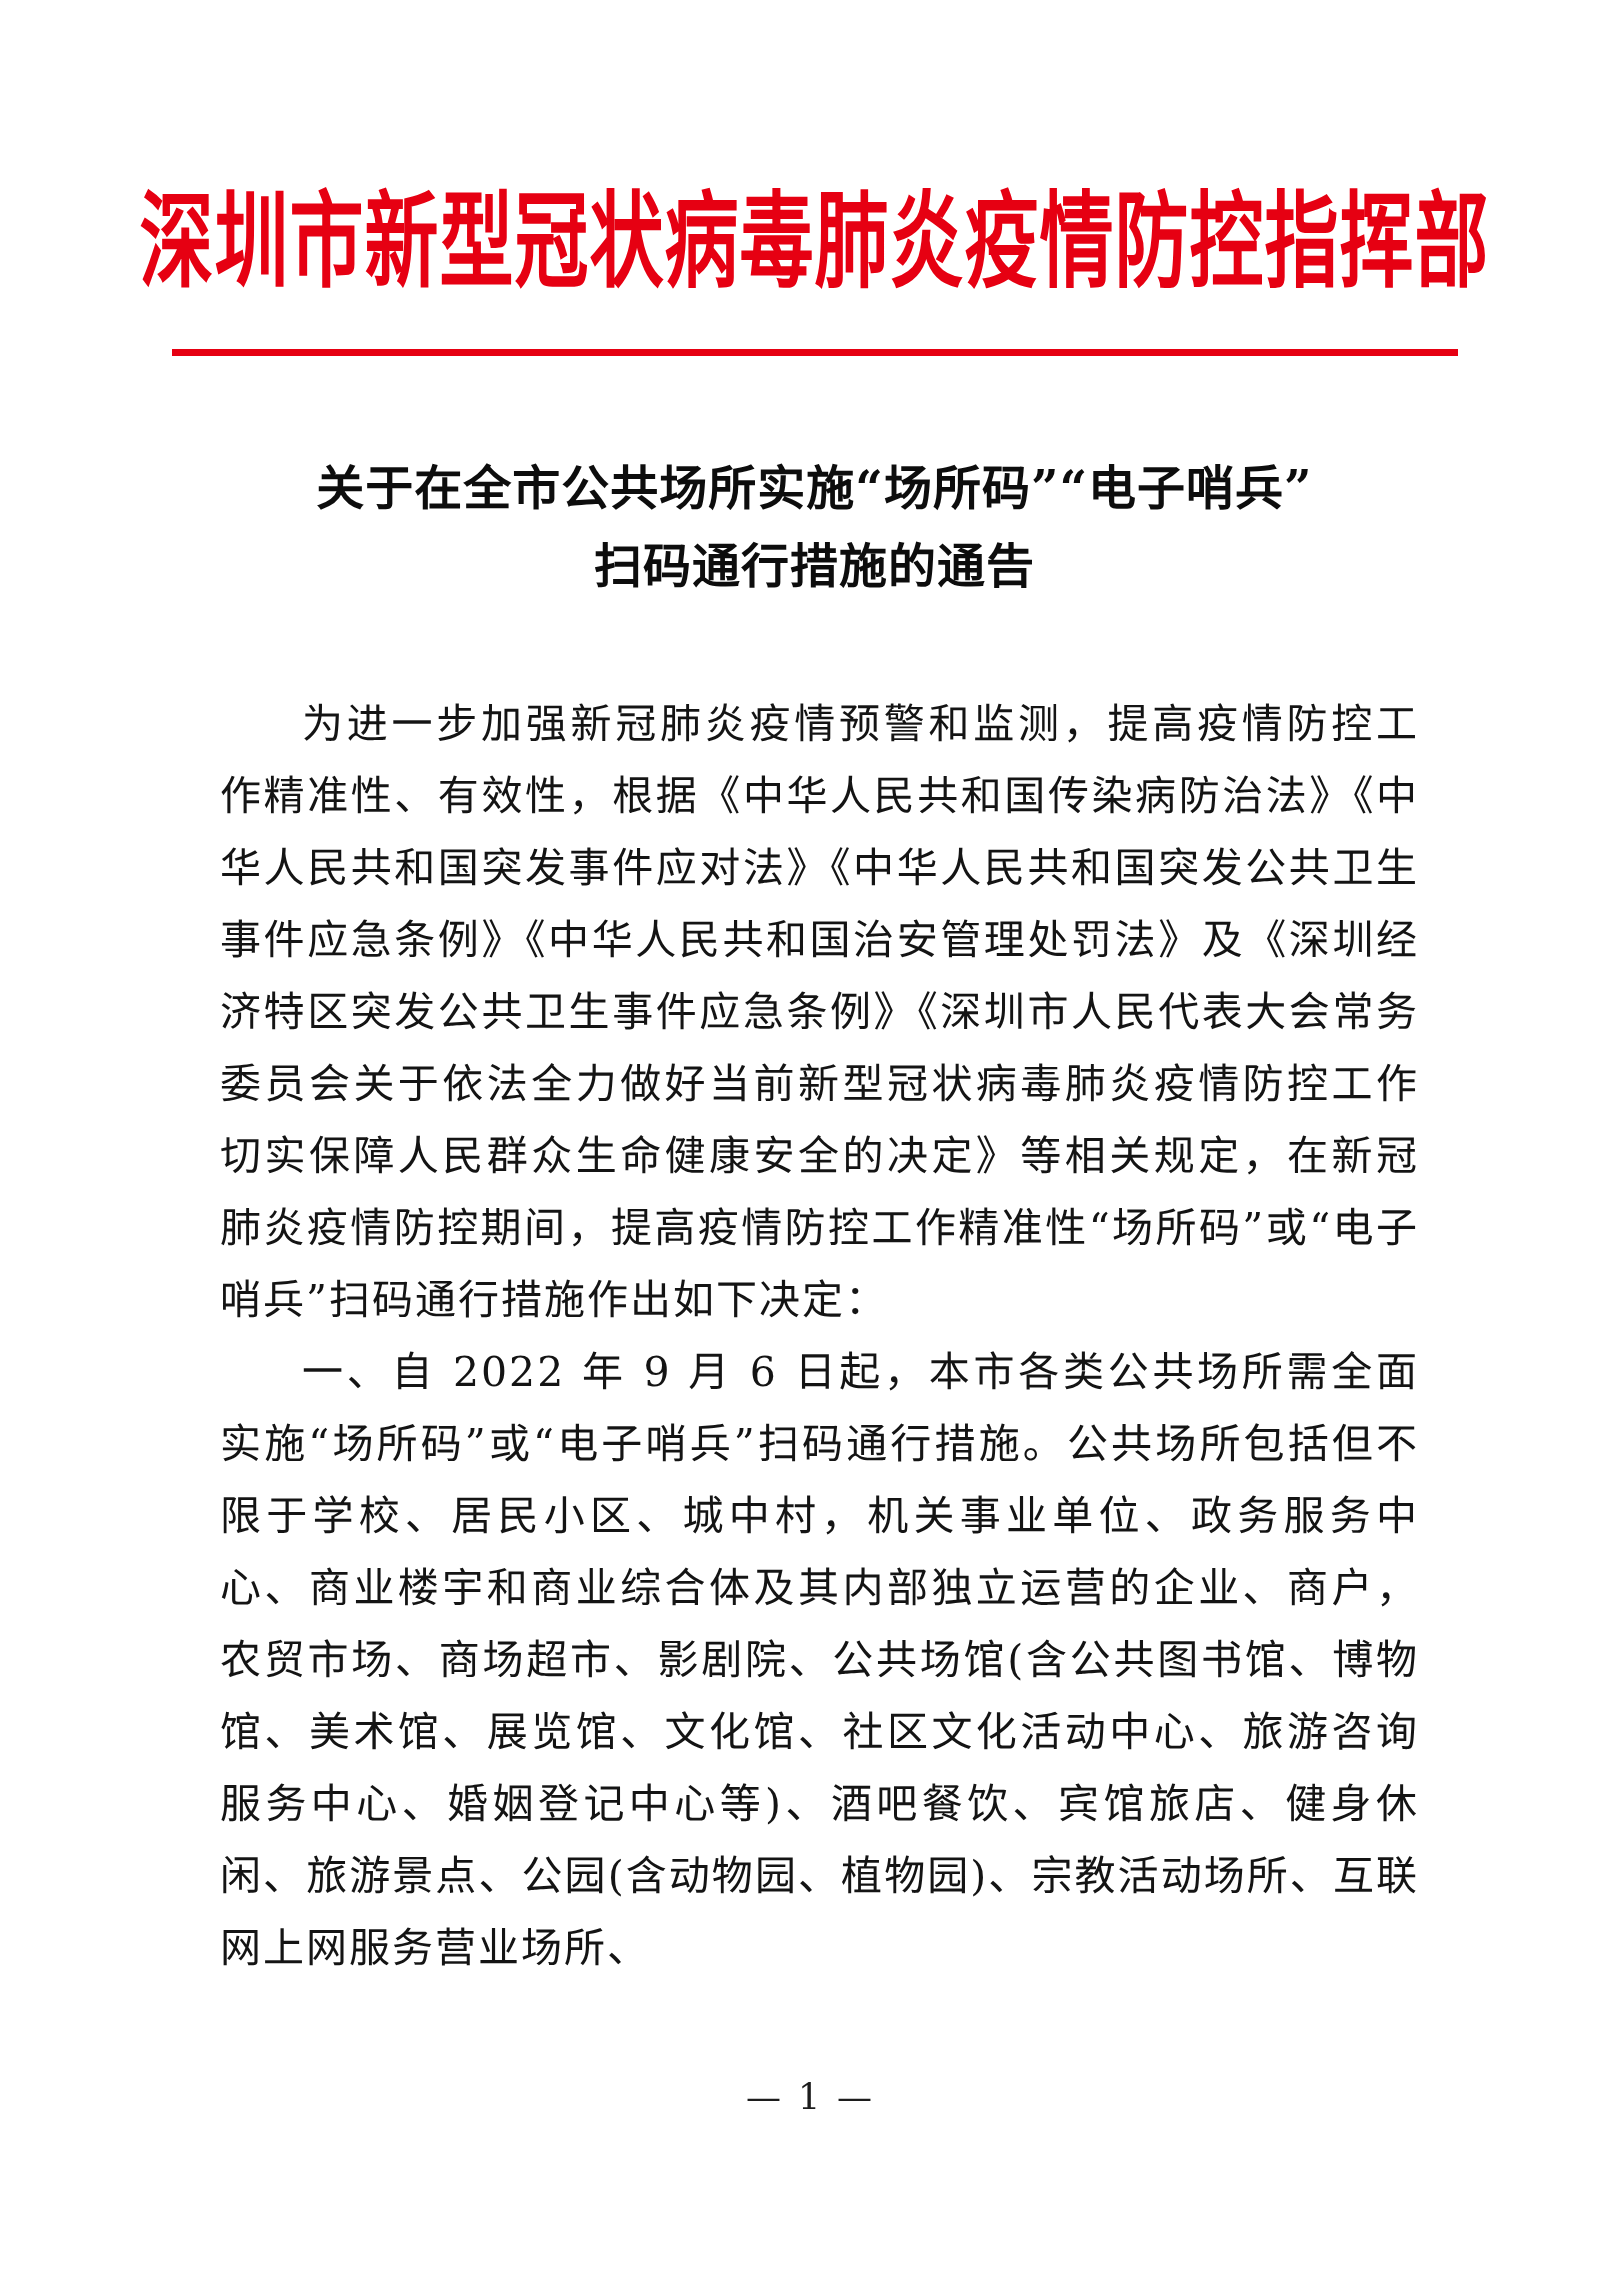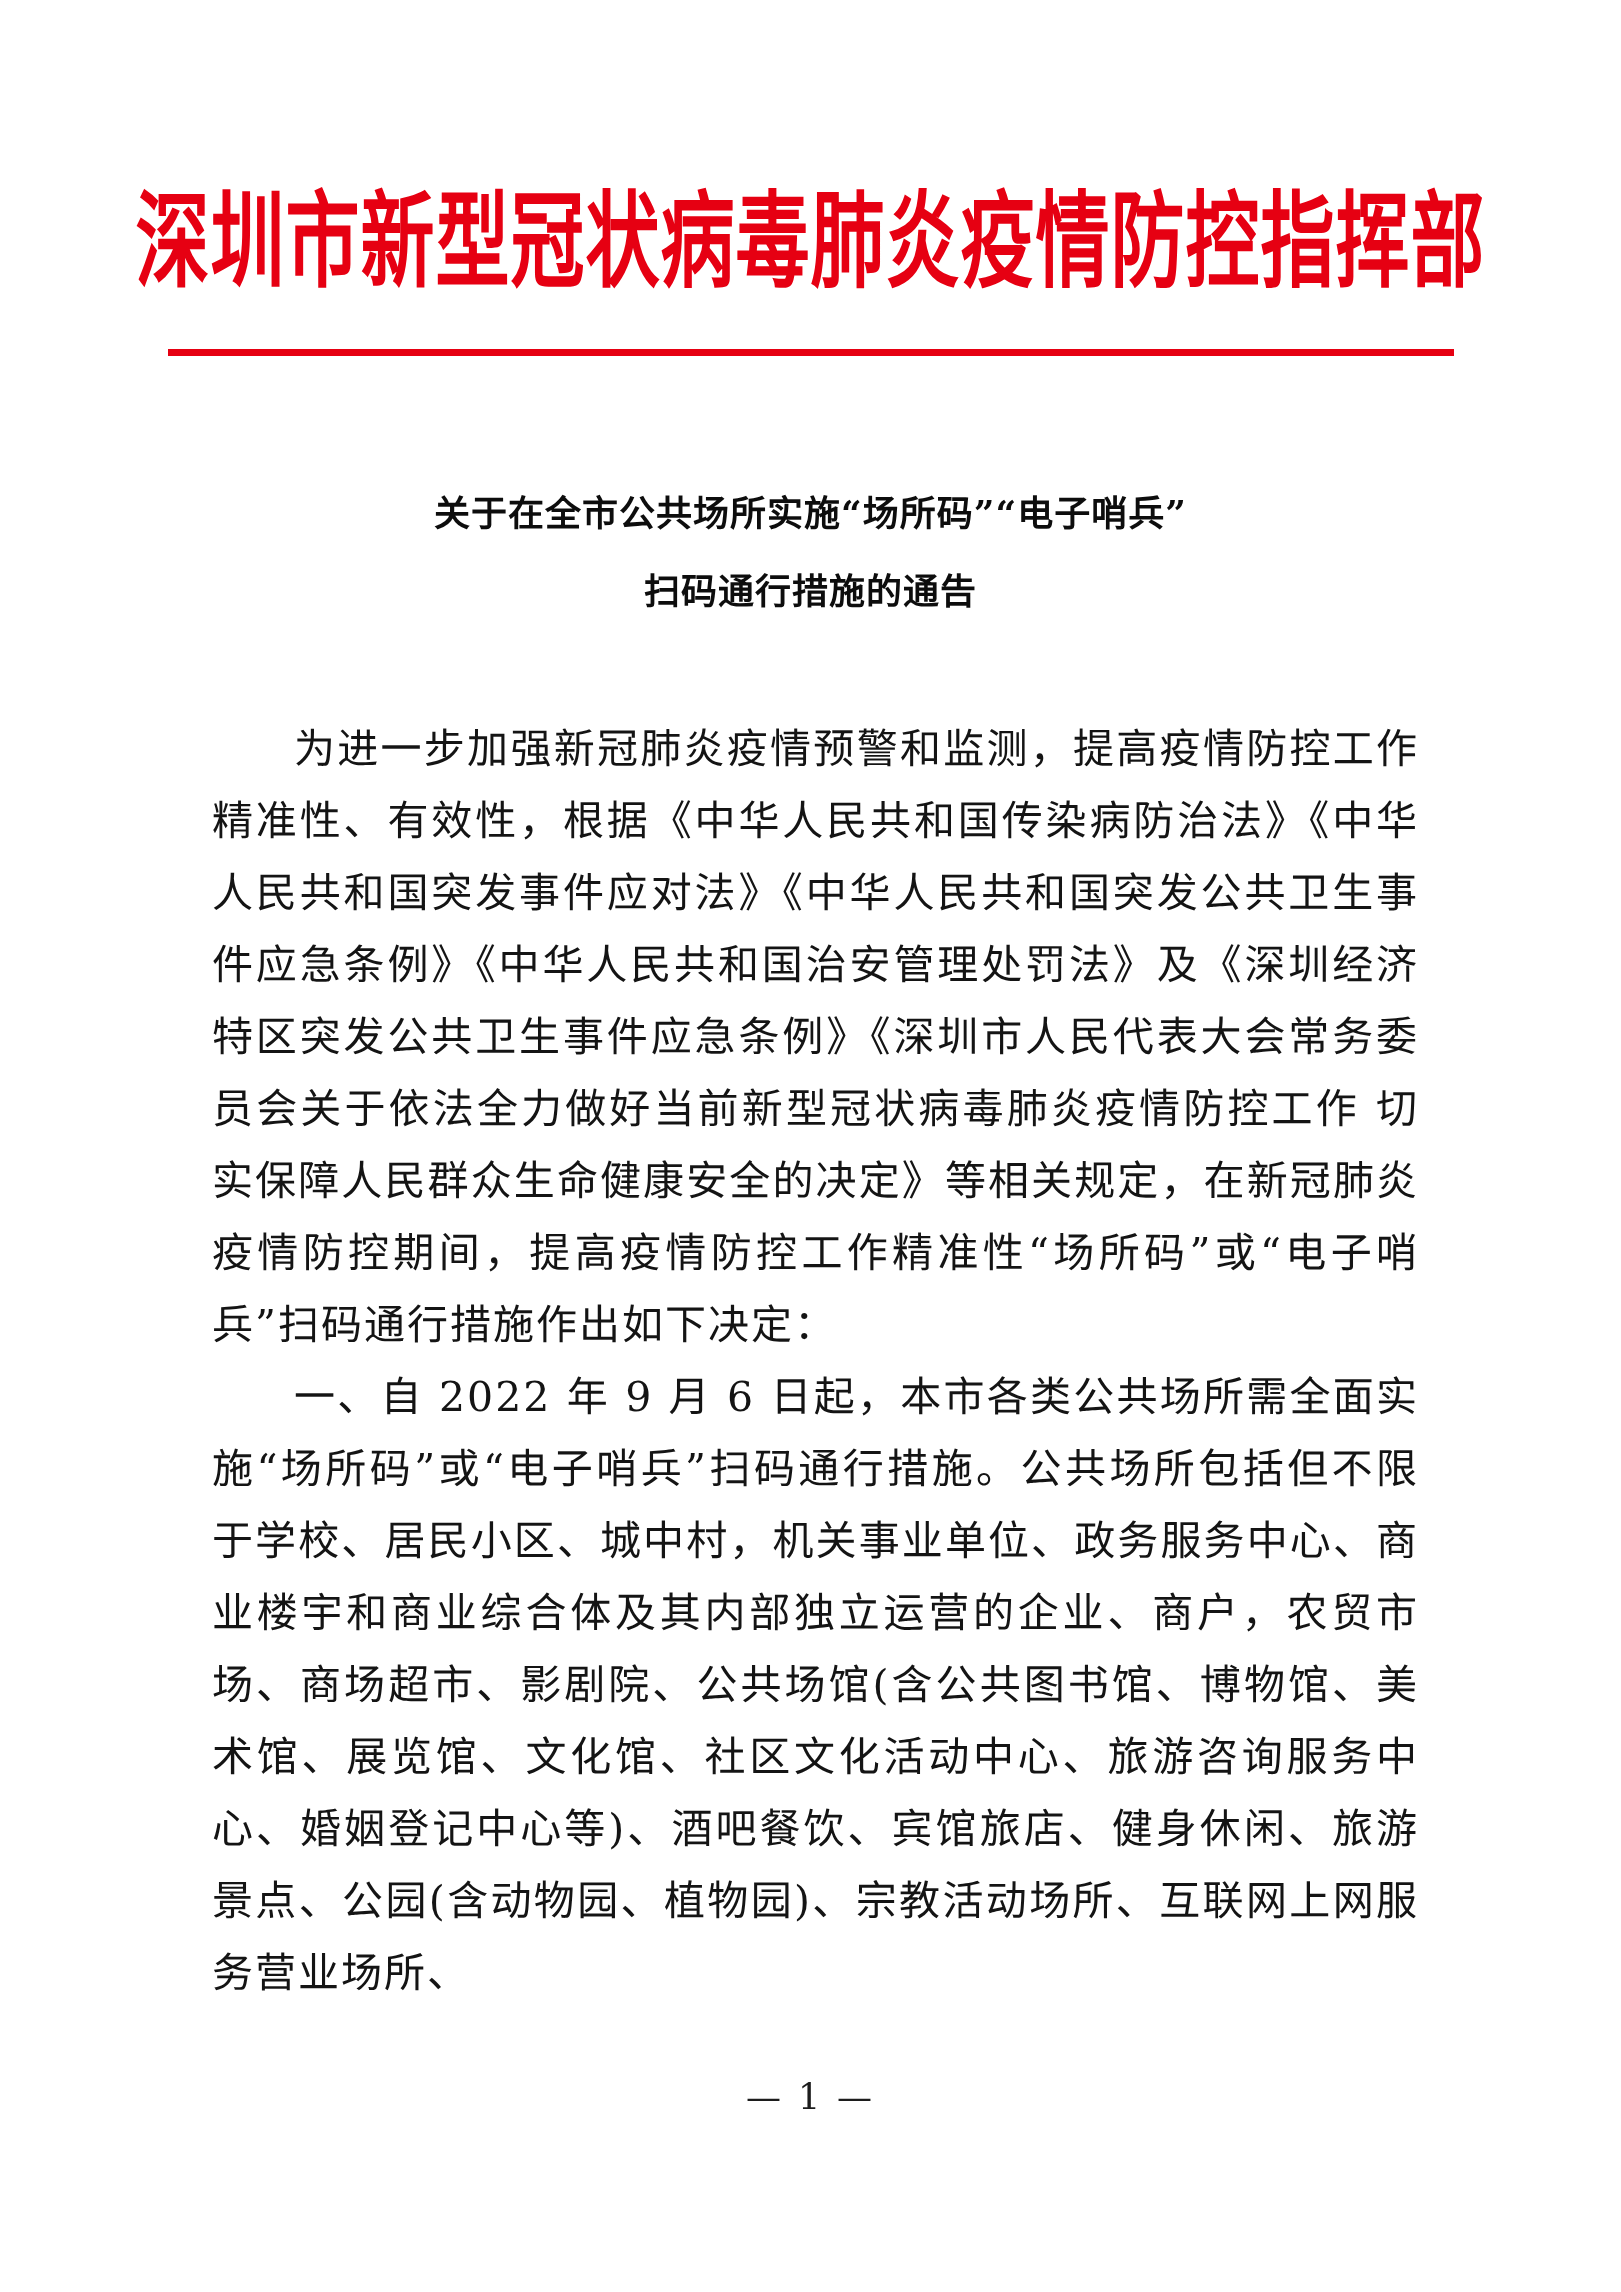--- a/index.html
+++ b/index.html
@@ -8,20 +8,21 @@
     font-family: "DejaVu Serif", "Liberation Serif", serif;
     color: #141414;
   }
   .page {
     position: relative;
     width: 1621px;
     height: 2293px;
     margin: 0 auto;
     background: #ffffff;
     overflow: hidden;
+    padding-left: 8px;
   }
   
   .doc-header {
     padding-top: 201px;
     text-align: center;
   }
   .header-title {
     display: inline-block;
     color: var(--header-red, #e60012);
     font-weight: bold;
@@ -32,24 +33,24 @@
     transform-origin: center bottom;
   }
   .header-rule {
     width: 1286px;
     height: 6.9px;
     background: var(--header-red, #e60012);
     margin: 41px auto 0 auto;
   }
   
   .doc-title {
-    margin-top: 118px;
+    margin-top: 93px;
     text-align: center;
     font-weight: 900;
-    font-size: 36px;
+    font-size: 48px;
     line-height: 78px;
     color: #0d0d0d;
     letter-spacing: 1px;
   }
   
   .doc-body {
     margin-top: 83px;
     padding: 0 202px 0 212px;
     font-size: 41px;
     line-height: 72px;

